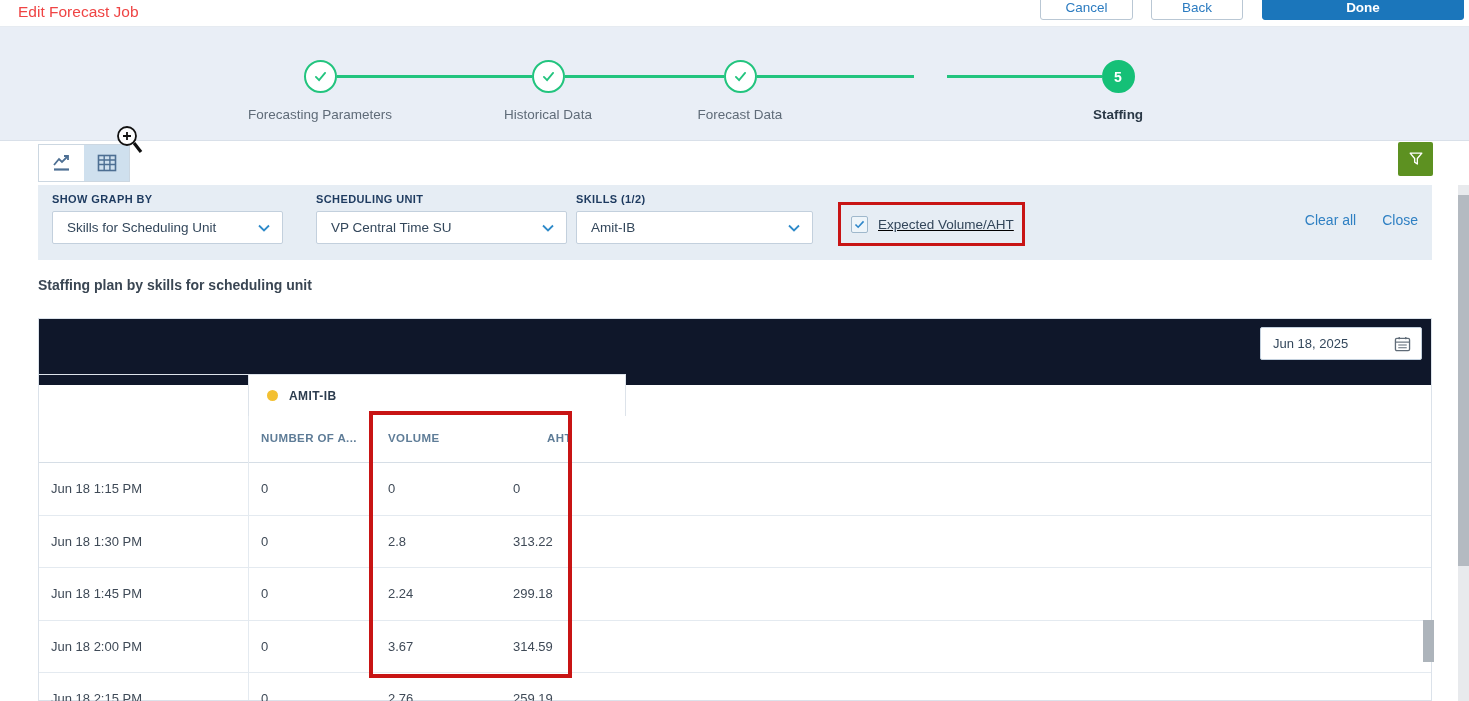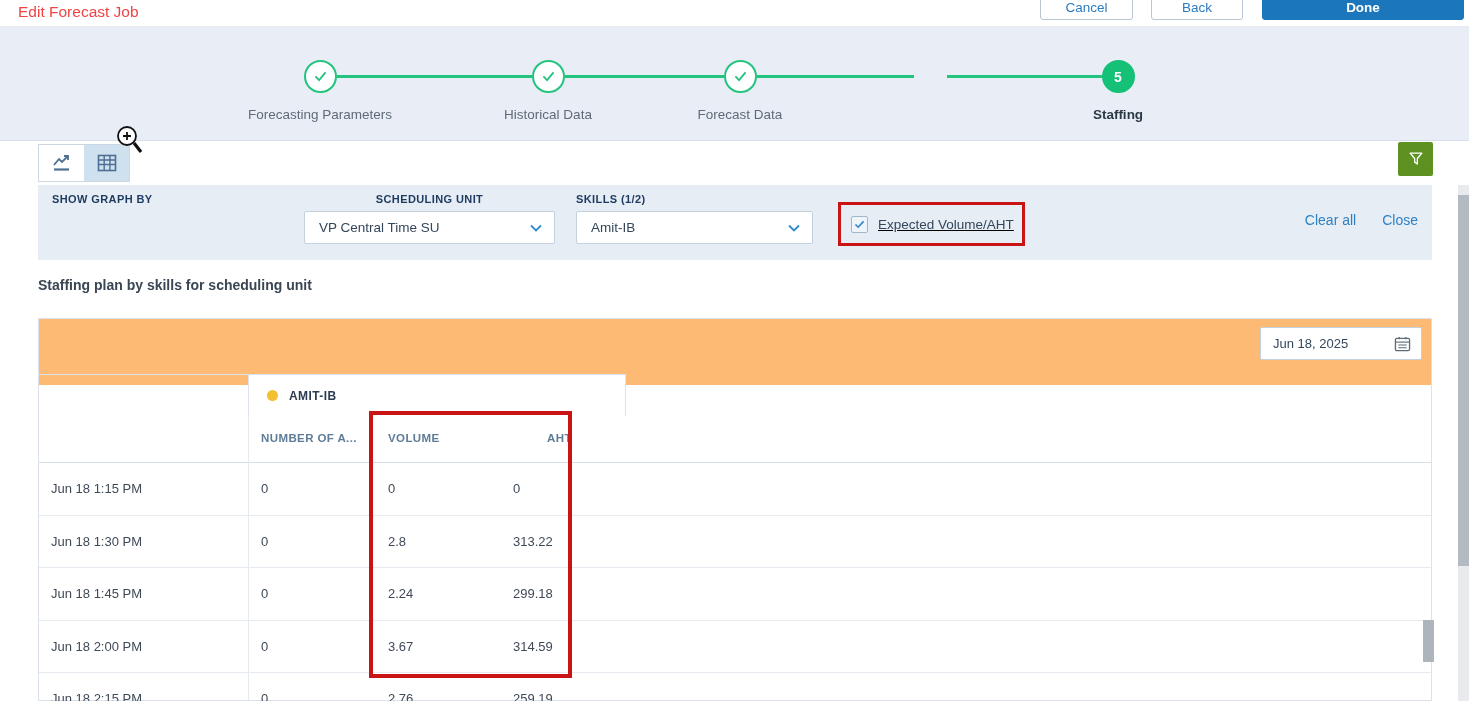--- a/index.html
+++ b/index.html
@@ -37,36 +37,36 @@
                 display:flex; align-items:center; justify-content:center; cursor:pointer; }
 
   
   .filterbar { position:absolute; left:38px; top:185px; width:1394px; height:75px; background:#e6edf4; }
   .ffield { position:absolute; top:8px; }
   .flabel { font-size:11px; font-weight:bold; letter-spacing:.4px; color:#1d3a5f; }
   .fselect { margin-top:6px; height:33px; background:#fff; border:1px solid #c3d0dd; border-radius:2px;
              display:flex; align-items:center; padding:0 14px; font-size:13.5px; color:#33475b; cursor:pointer; position:relative; }
   .fselect .chev { position:absolute; right:12px; }
   .f1 { left:14px; }  .f1 .fselect { width:231px; }
-  .f2 { left:266px;text-align:center; } .f2 .fselect { width:251px; }
+  .f2 { left:278px; } .f2 .fselect { width:251px; }
   .f3 { left:538px; } .f3 .fselect { width:237px; }
   .chk-wrap { position:absolute; left:800px; top:17px; width:187px; height:44px; border:3px solid #c81414;
               display:flex; align-items:center; padding-left:10px; background:transparent;text-decoration:underline; }
   .chk-box { width:17px; height:17px; background:#eef5fa; border:1px solid #9fb8cc; border-radius:2px;
              display:flex; align-items:center; justify-content:center; cursor:pointer; }
   .chk-label { margin-left:10px; font-size:13.5px; color:#33475b; }
   .flinks { position:absolute; right:14px; top:27px; display:flex; gap:26px; }
   .flink { font-size:14px; color:#2f80c3; cursor:pointer; }
 
   
   .section-title { position:absolute; left:38px; top:277px; font-size:14px; font-weight:bold; color:#3a4653; }
 
   
   .panel { position:absolute; left:38px; top:318px; width:1394px; height:383px; background:#fff; border:1px solid #dbe2ea; }
-  .panel-topbar { position:absolute; left:0; top:0; width:100%; height:66px; background:#fdba74; }
+  .panel-topbar { position:absolute; left:0; top:0; width:100%; height:66px; background:#0f172a; }
   .datepicker { position:absolute; right:9px; top:8px; width:162px; height:33px; background:#fff; border:1px solid #c3d0dd;
                 border-radius:2px; display:flex; align-items:center; padding:0 10px 0 12px; cursor:pointer; }
   .datepicker .dtext { font-size:13px; color:#33475b; flex:1; }
   .hline-grouptop { position:absolute; left:0; top:55px; width:587px; border-top:1px solid #dde3ea; }
   .group-cell { position:absolute; left:209px; top:55px; width:378px; height:42px; background:#fff;
                 border:1px solid #dde3ea; border-bottom:none; display:flex; align-items:center; padding-left:18px; }
   .gdot { width:11px; height:11px; border-radius:50%; background:#f3c032; margin-right:11px; }
   .gname { font-size:12px; font-weight:bold; letter-spacing:.4px; color:#2c3c4e; }
   .subhead { position:absolute; left:0; top:97px; width:100%; height:47px; border-bottom:1px solid #d6dee6; background:#fff; }
   .subhead .col { position:absolute; top:16px; font-size:11.5px; font-weight:bold; letter-spacing:.4px; color:#5e7c97; }
@@ -156,20 +156,26 @@
     <div class="filter-btn">
       <svg width="18" height="18" viewBox="0 0 20 20">
         <path d="M3.5 3.5 h13 l-5 6 v6 l-3 -2 v-4 z" fill="none" stroke="#ffffff" stroke-width="1.5" stroke-linejoin="round"></path>
       </svg>
     </div>
   </div>
 
   <div class="filterbar">
     <div class="ffield f1">
       <div class="flabel">SHOW GRAPH BY</div>
+      <div class="fselect">
+        <span>Skills for Scheduling Unit</span>
+        <svg class="chev" width="12" height="8" viewBox="0 0 12 8">
+            <path d="M1 1.5 L6 6.5 L11 1.5" fill="none" stroke="#2e8ac9" stroke-width="1.8"></path>
+          </svg>
+      </div>
     </div>
     <div class="ffield f2">
       <div class="flabel">SCHEDULING UNIT</div>
       <div class="fselect">
         <span>VP Central Time SU</span>
         <svg class="chev" width="12" height="8" viewBox="0 0 12 8">
             <path d="M1 1.5 L6 6.5 L11 1.5" fill="none" stroke="#2e8ac9" stroke-width="1.8"></path>
           </svg>
       </div>
     </div>

